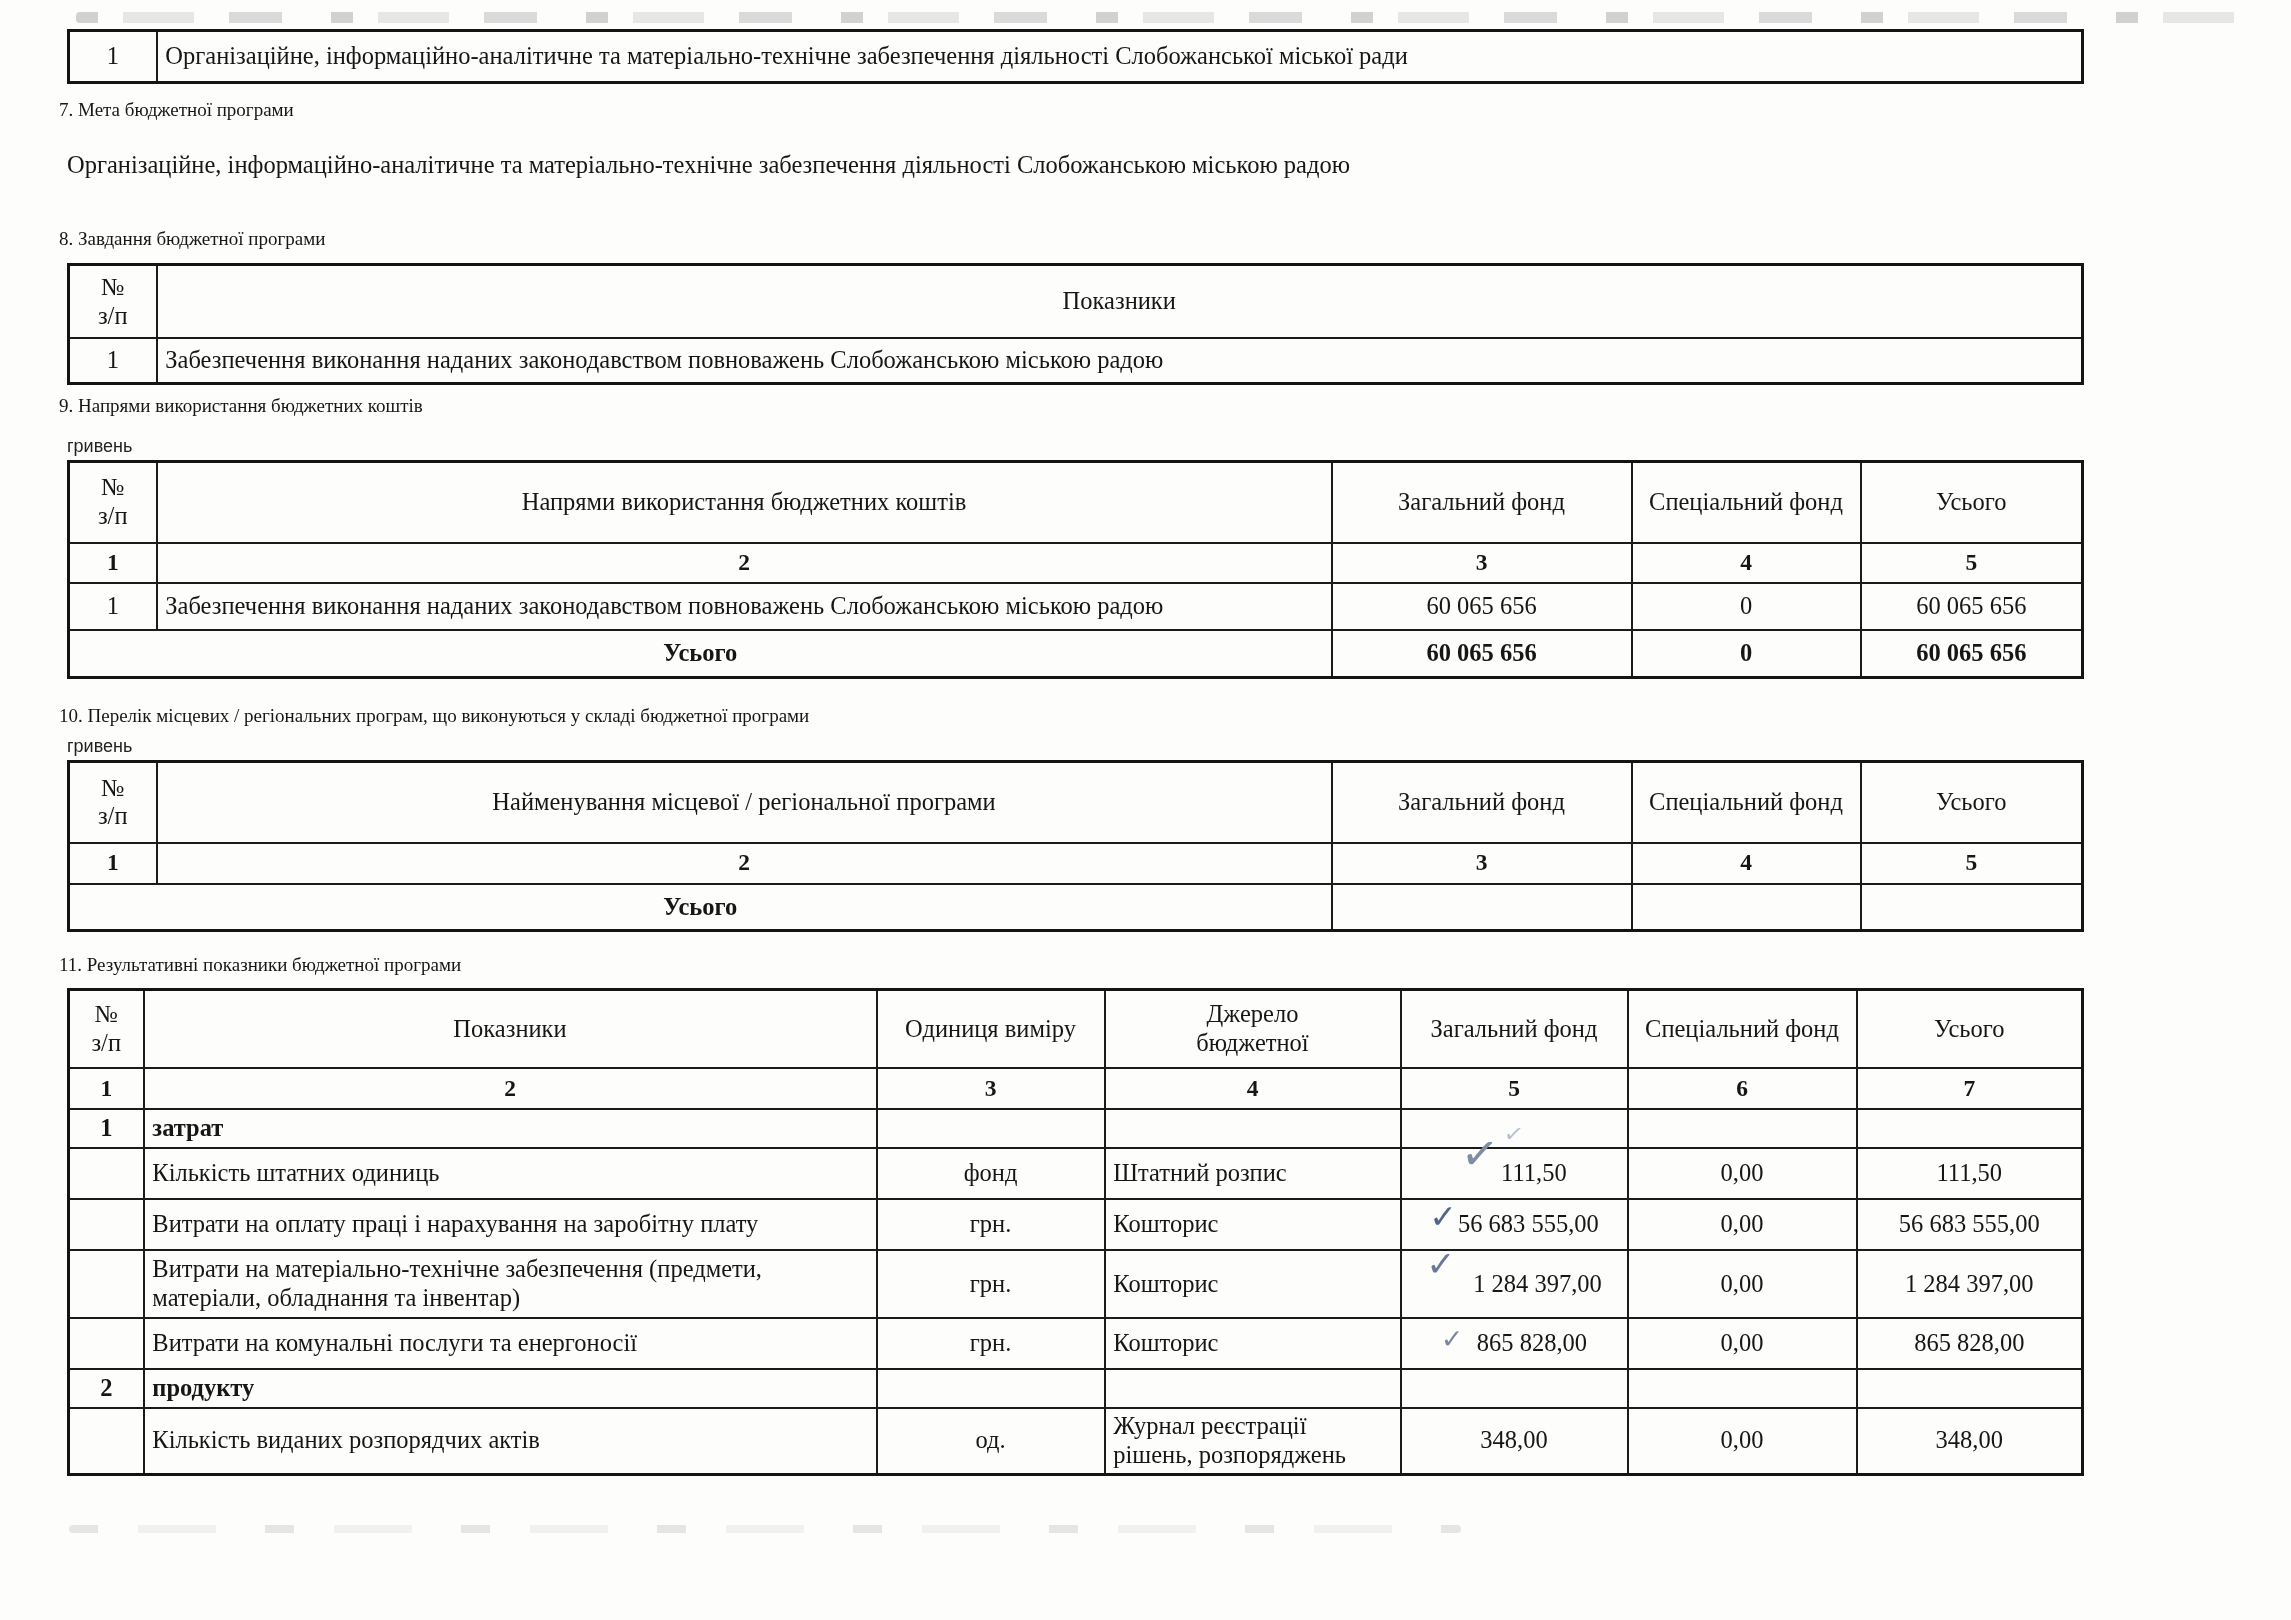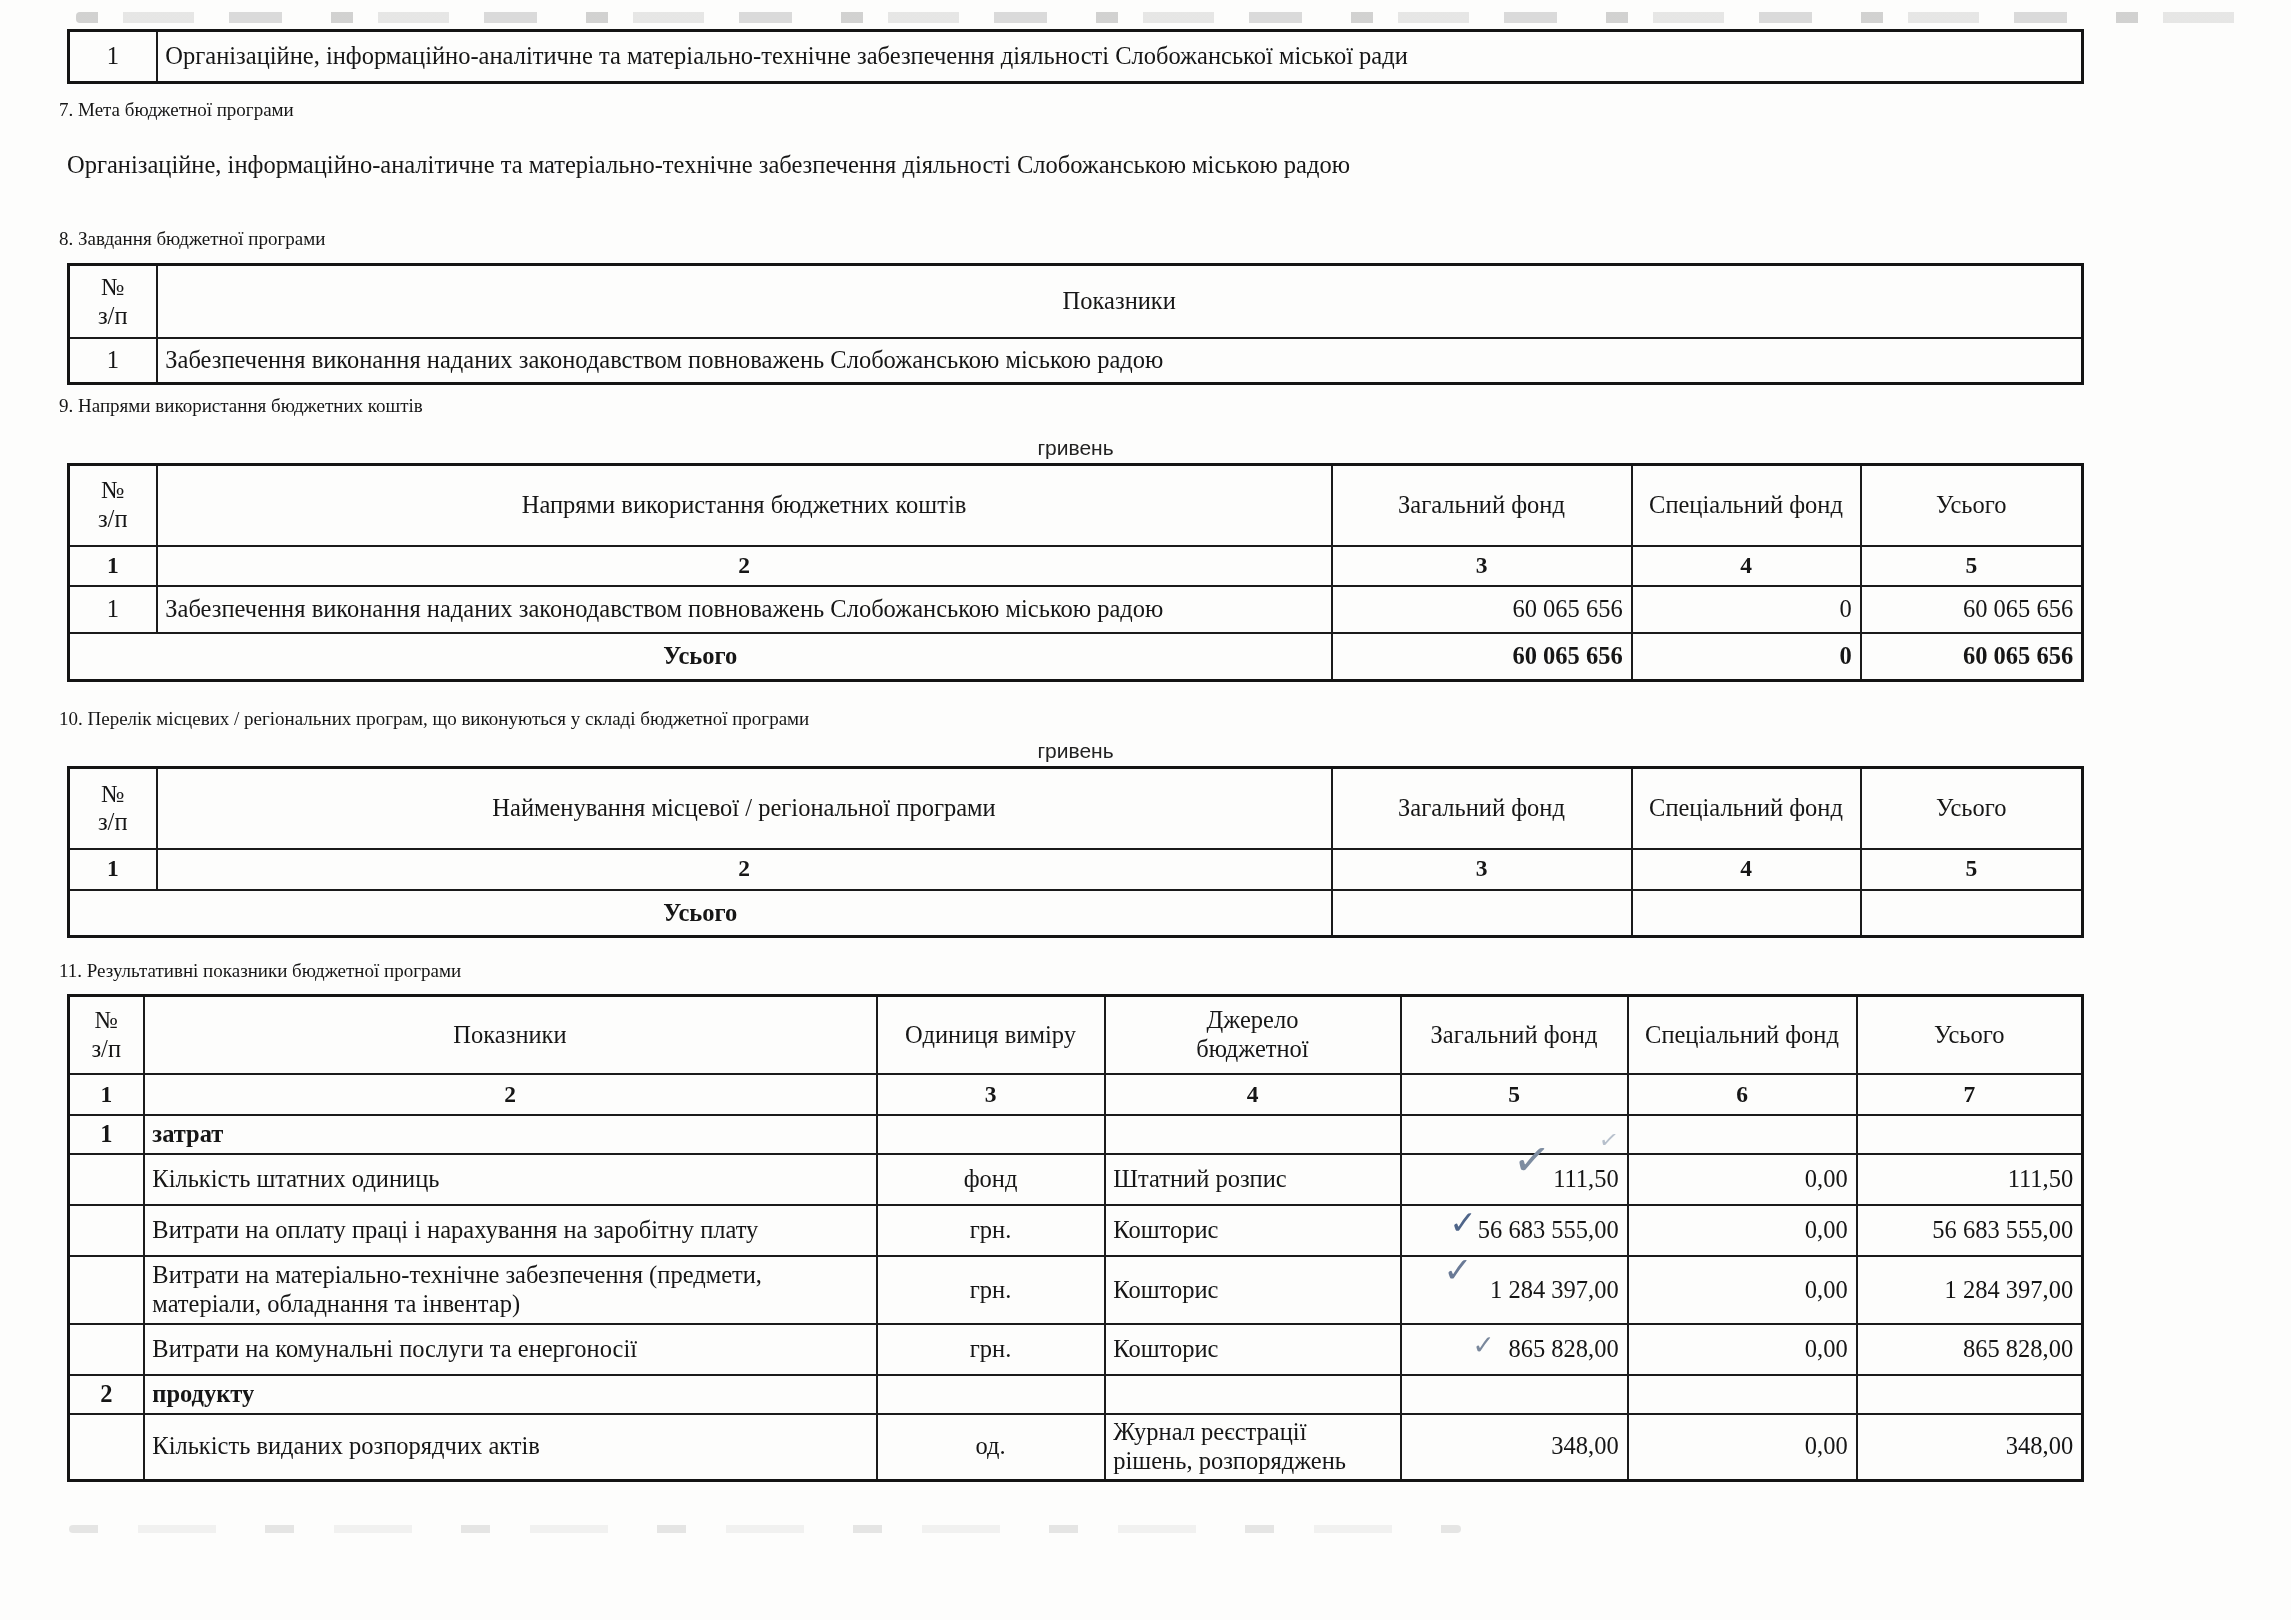--- a/index.html
+++ b/index.html
@@ -15,32 +15,32 @@
       rgba(45,45,45,.14) 47px 118px, rgba(0,0,0,0) 118px 153px,
       rgba(45,45,45,.22) 153px 206px, rgba(0,0,0,0) 206px 255px);}
   .noise-bottom{top:1525px;left:69px;width:1392px;height:7.8px;opacity:.45;
     background:repeating-linear-gradient(90deg,
       rgba(45,45,45,.25) 0 29px, rgba(0,0,0,0) 29px 69px,
       rgba(45,45,45,.12) 69px 147px, rgba(0,0,0,0) 147px 196px);}
 
   h2{font-size:19px;font-weight:400;margin:0 0 0 59px;line-height:1.15;}
   .para{font-size:24.5px;margin:29px 0 0 67px;line-height:1.2;}
 
-  .currency{font-family:"Liberation Sans",sans-serif;font-size:21px;color:#222;
-    width:2017px;margin:19.6px 0 2.9px 67px;text-align:center;}
+  .currency{font-family:"Liberation Sans",sans-serif;font-size:18px;color:#222;
+    width:2017px;margin:19.6px 0 2.9px 67px;text-align:left;}
 
   table.tbl{border-collapse:collapse;table-layout:fixed;margin-left:67px;width:2017px;
     font-size:24.5px;}
   table.tbl td{border:2.9px solid #1b1b1b;vertical-align:middle;padding:2.9px 7.8px;line-height:1.18;}
   table.tbl{border:3.9px solid #141414;}
   .tblA{margin-top:29px;border-top-width:6.9px;}
   .tblA td{height:43px;}
   .c{text-align:center;}
   .l{text-align:left;}
-  .r{text-align:right;white-space:nowrap;}
+  .r{text-align:center;white-space:nowrap;}
   .b{font-weight:700;}
   .hdr{text-align:center;}
   .hdr .ln{display:block;}
   .nums td{height:33px;text-align:center;font-weight:700;font-size:23.5px;border-bottom-width:3.9px;}
   .hrow td{border-bottom-width:3.9px;}
 
   
   .check{display:inline-block;font-family:"DejaVu Sans",sans-serif;line-height:0;}
   .check::before{content:"✓";}
   .ck-1{font-size:45px;transform:translateY(-11.8px) rotate(6deg);color:#7e8da1;margin-right:2px;}

